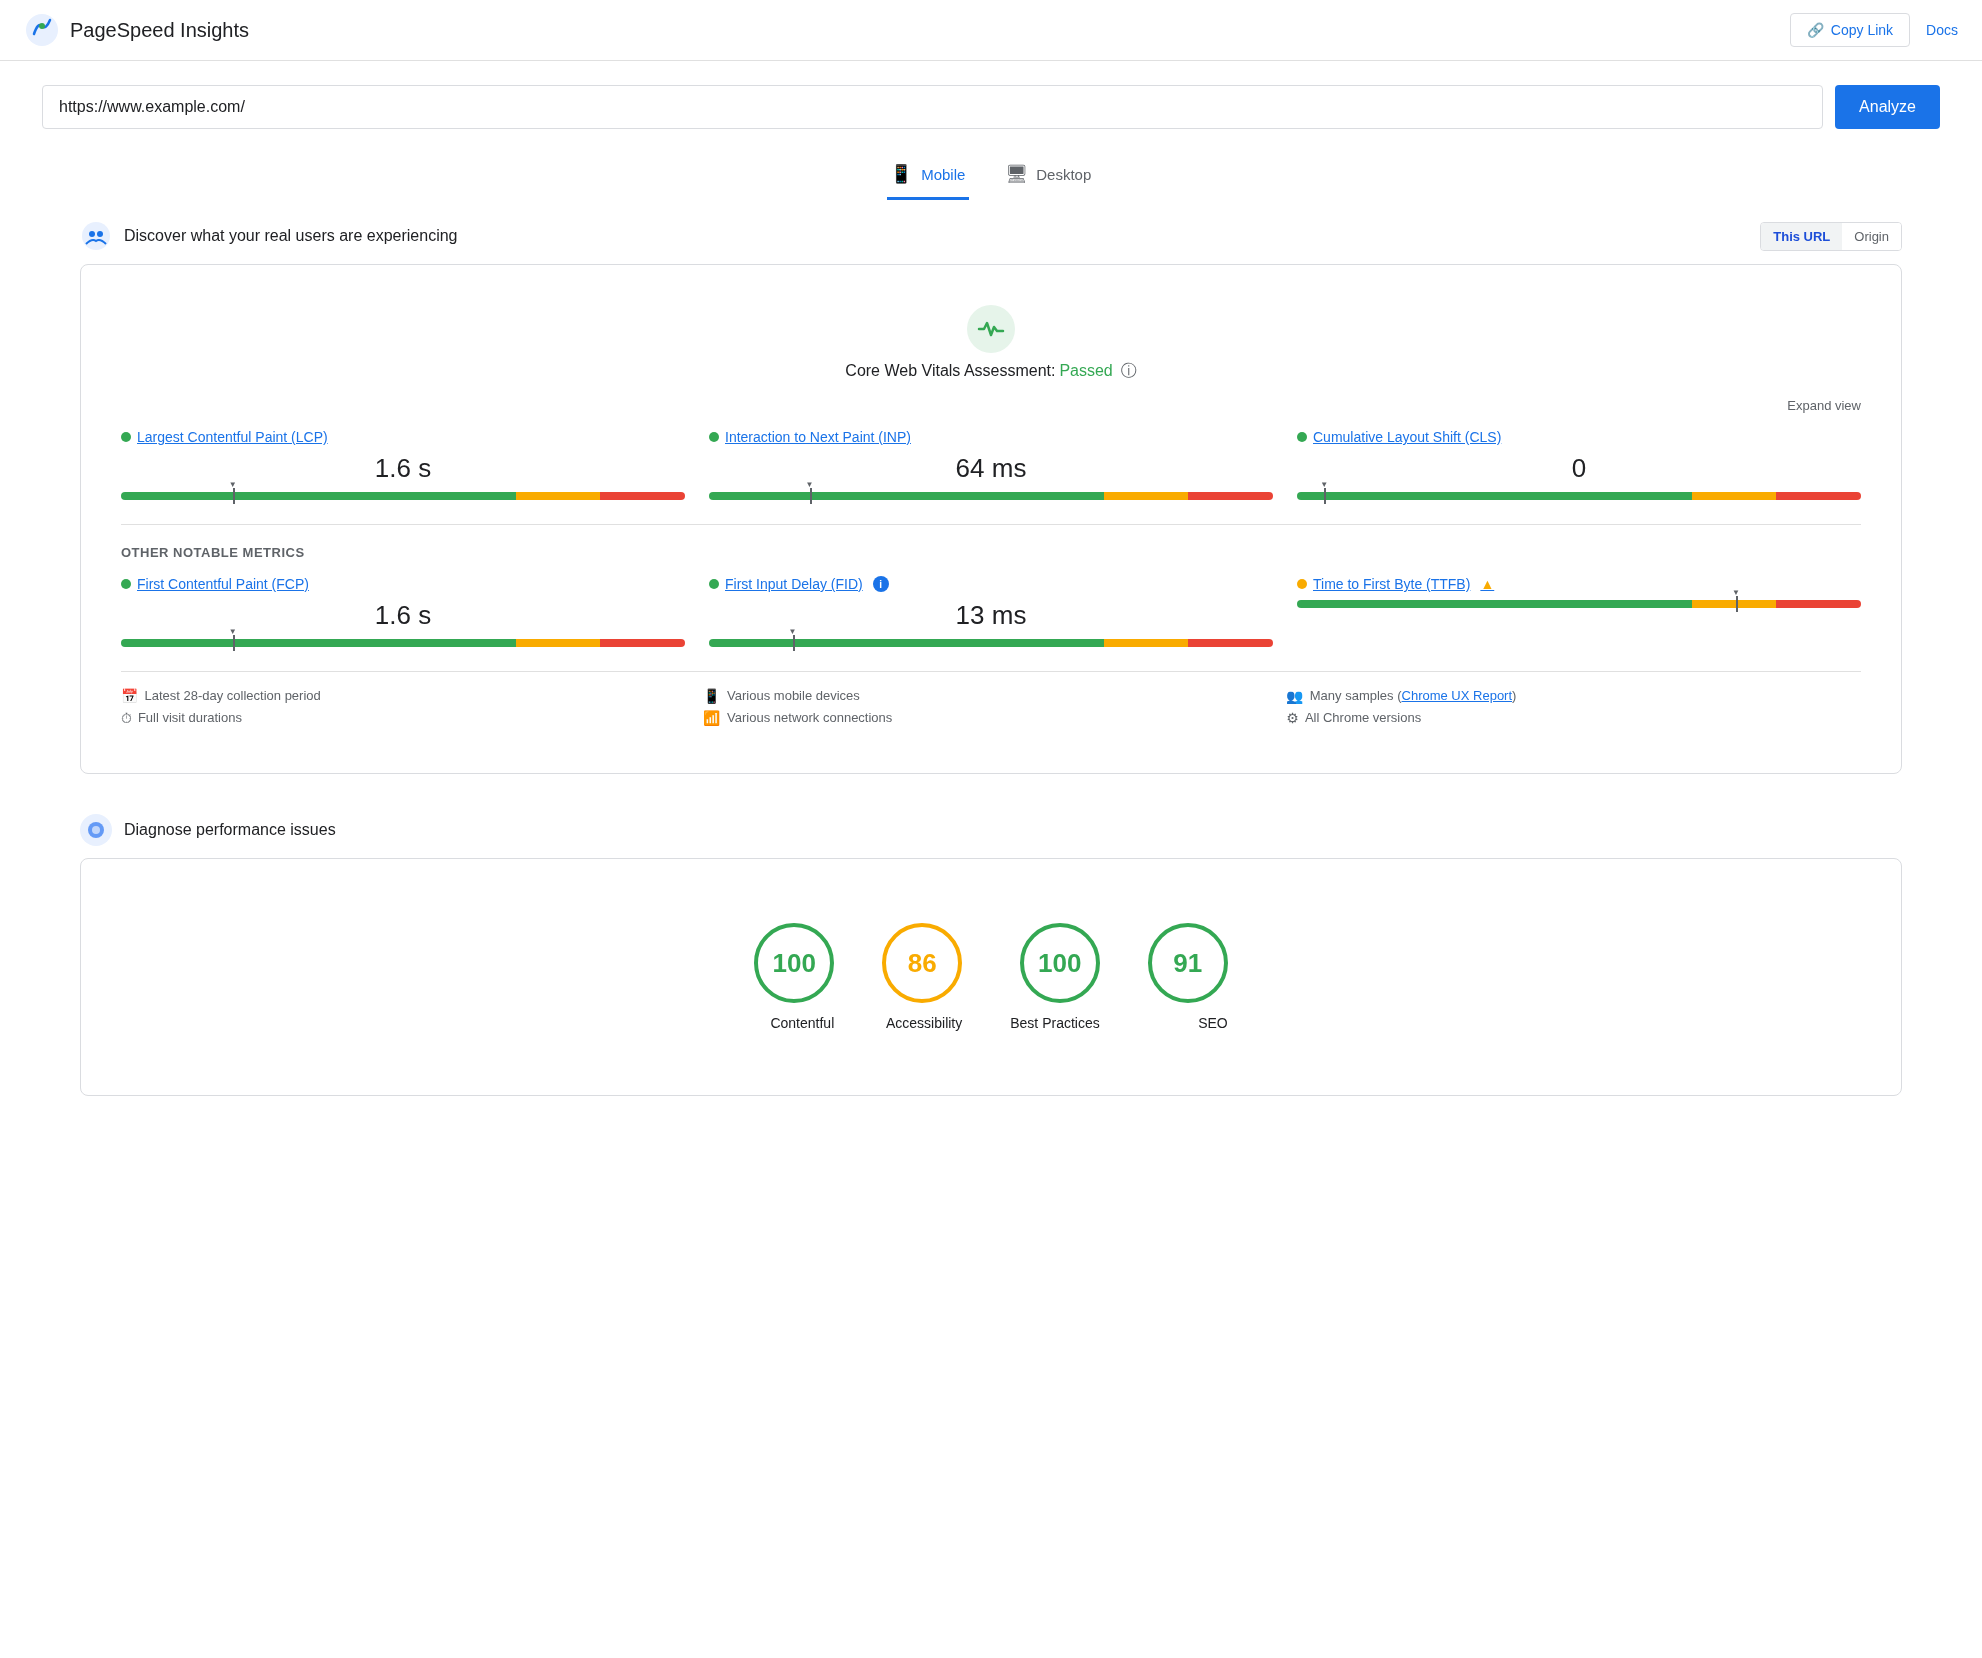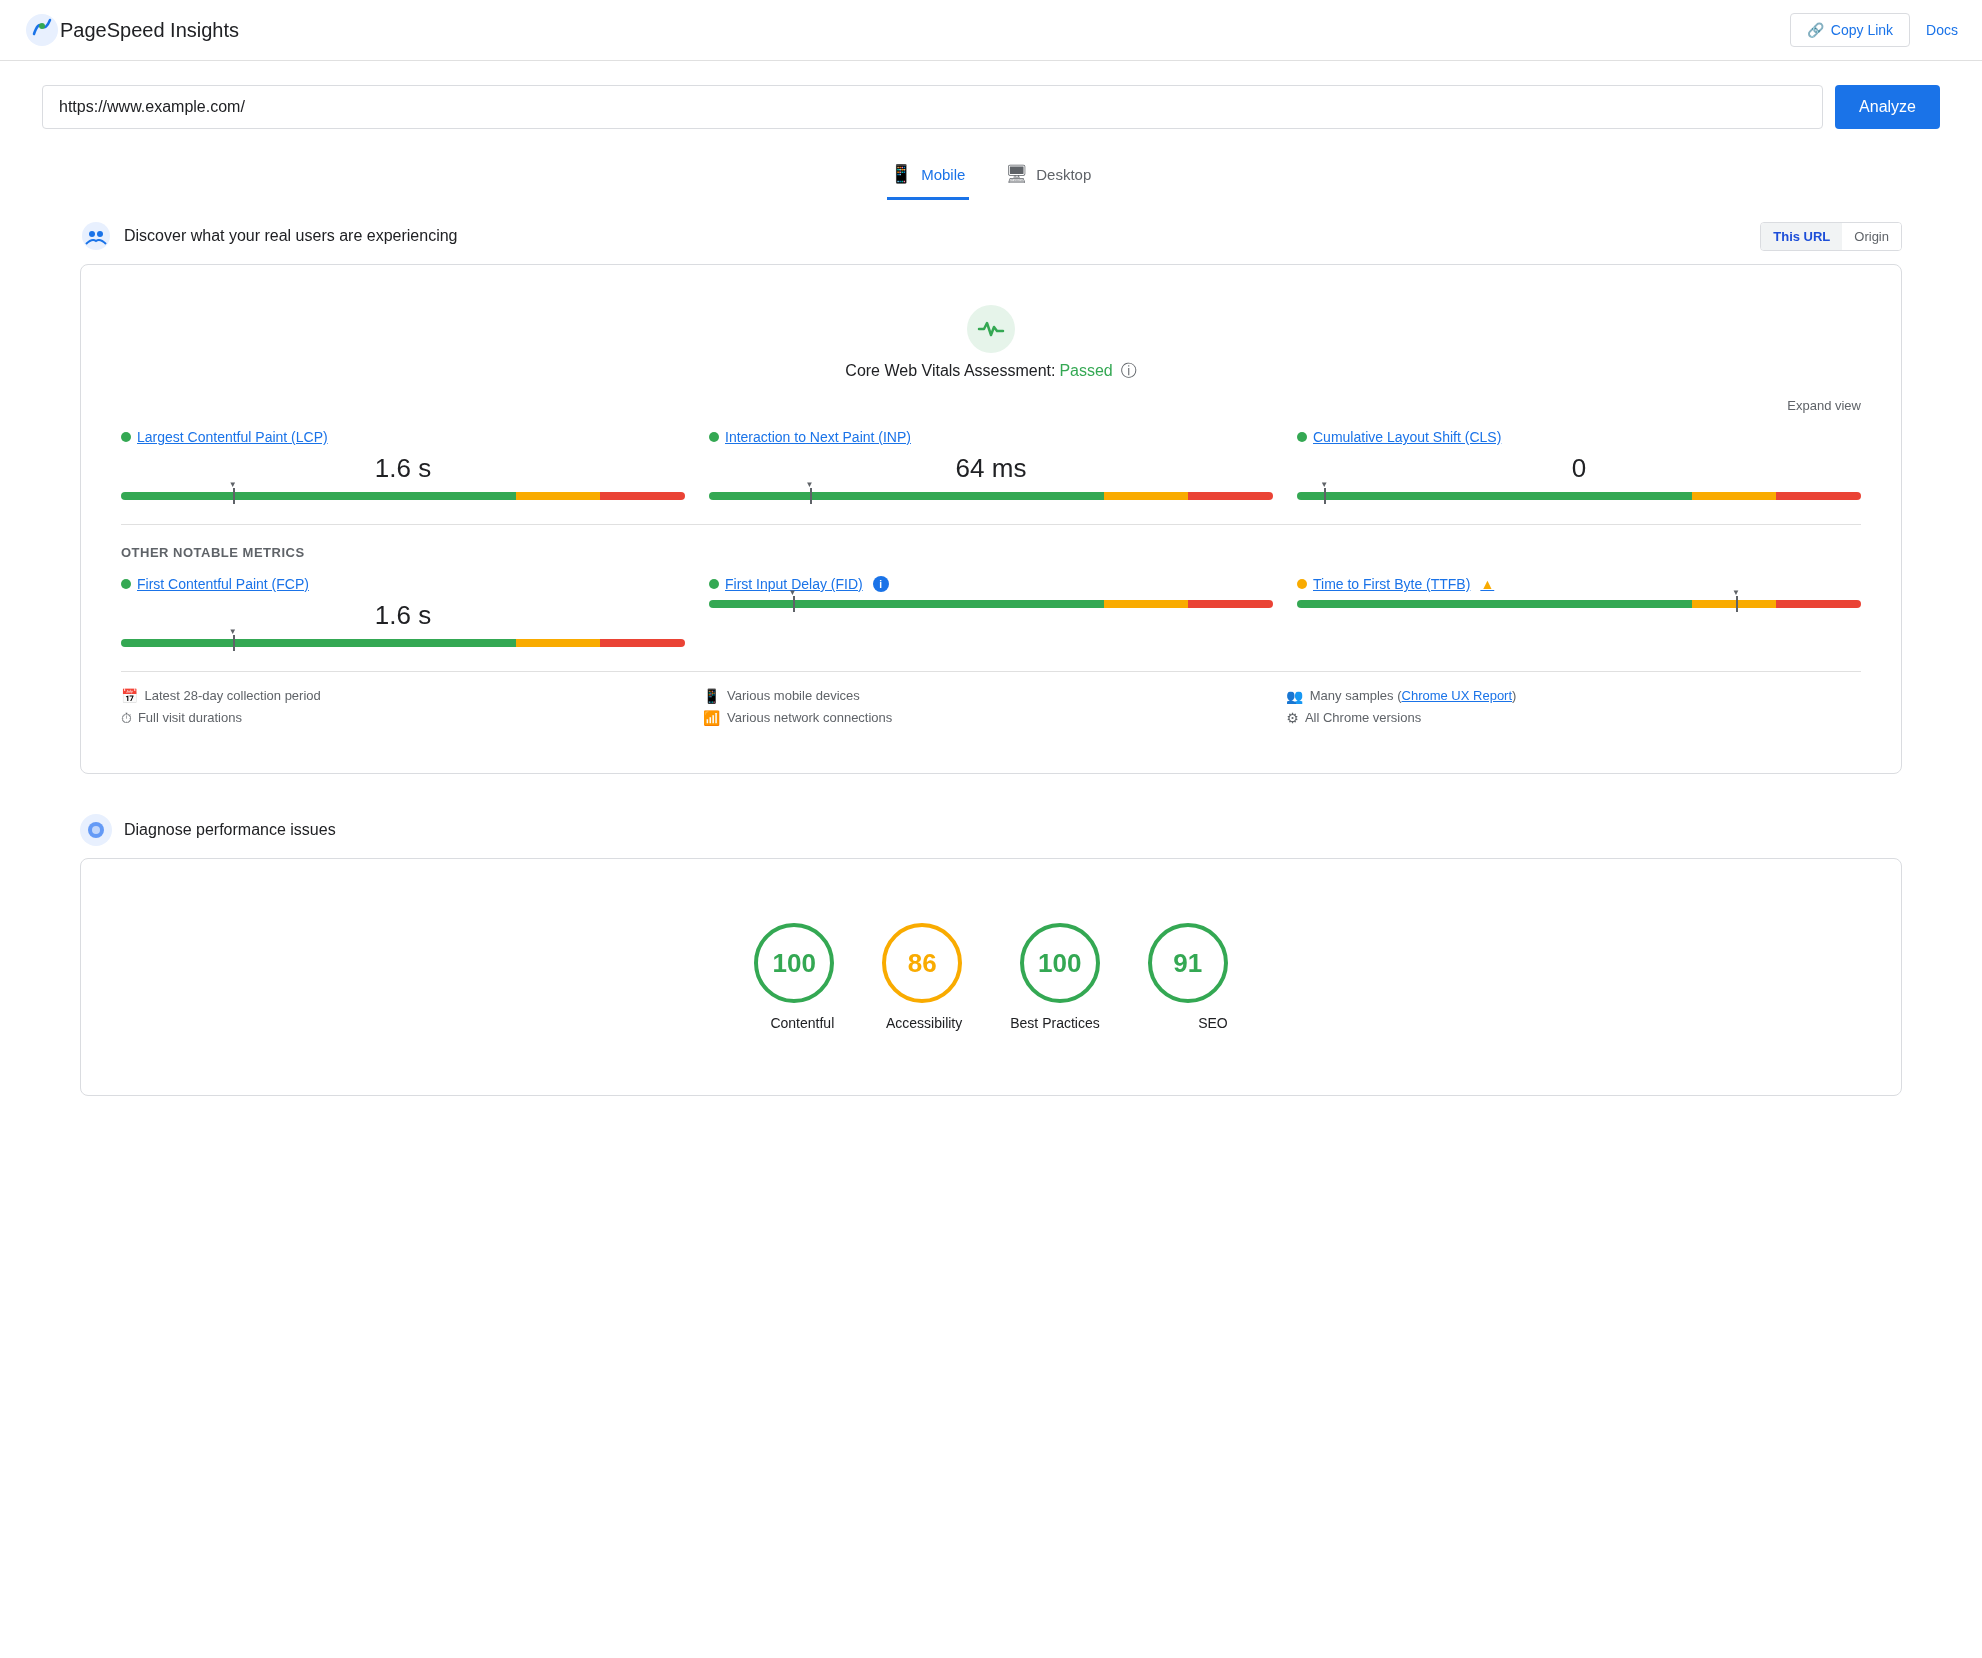--- a/index.html
+++ b/index.html
@@ -3,21 +3,21 @@
   <meta charset="utf-8">
   <style>
     * { box-sizing: border-box; margin: 0; padding: 0; }
     body { font-family: 'Google Sans', Arial, sans-serif; background: #fff; color: #202124; font-size: 14px; }
 
     
     .header {
       display: flex; align-items: center; justify-content: space-between;
       padding: 12px 24px; border-bottom: 1px solid #e0e0e0;
     }
-    .logo-area { display: flex; align-items: center; }
+    .logo-area { display: flex; align-items: center; gap: 10px; }
     .logo-icon { width: 36px; height: 36px; }
     .logo-text { font-size: 20px; font-weight: 500; color: #202124; }
     .header-right { display: flex; align-items: center; gap: 16px; }
     .copy-link-btn {
       display: flex; align-items: center; gap: 6px;
       border: 1px solid #dadce0; border-radius: 4px;
       padding: 8px 16px; cursor: pointer; background: #fff;
       font-size: 14px; color: #1a73e8; font-weight: 500;
     }
     .docs-link { color: #1a73e8; font-size: 14px; font-weight: 500; text-decoration: none; cursor: pointer; }
@@ -265,20 +265,21 @@
         <div class="progress-marker" style="left: 20%;"></div>
       </div>
     </div>
 
     <div class="metric-item">
       <div class="metric-label">
         <span class="metric-dot dot-green"></span>
         <span>First Input Delay (FID)</span>
         <span class="info-badge">i</span>
       </div>
+      <div class="metric-value">13 ms</div>
       <div class="progress-bar-container">
         <div class="progress-track"></div>
         <div class="progress-marker" style="left: 15%;"></div>
       </div>
     </div>
 
     <div class="metric-item">
       <div class="metric-label">
         <span class="metric-dot dot-orange"></span>
         <span>Time to First Byte (TTFB)</span>

